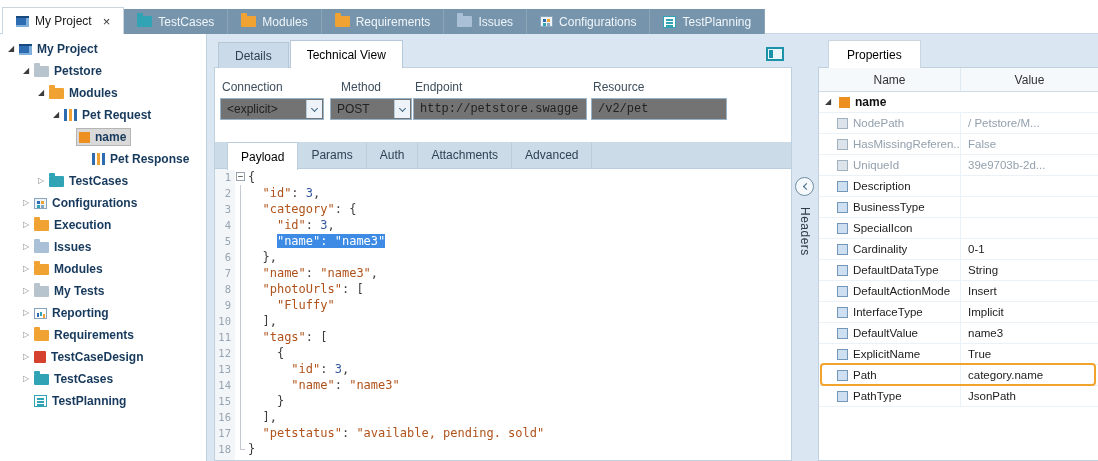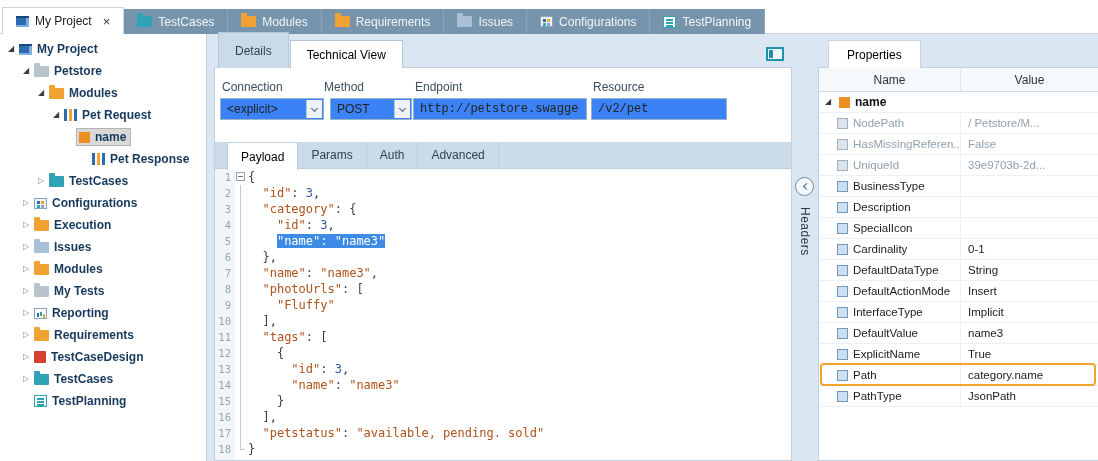--- a/index.html
+++ b/index.html
@@ -36,27 +36,27 @@
 .tree-panel{position:absolute;left:0;top:34px;width:207px;bottom:0;background:#fff;border-right:1px solid #bfd0de;padding-top:4px;overflow:hidden}
 .trow{height:22px;display:flex;align-items:center;white-space:nowrap}
 .arrow{width:12px;text-align:center;font-size:8px;color:#8d8d8d;flex:none;line-height:1}
 .arrow.expd{color:#3c3c3c}
 .nbox{display:flex;align-items:center;gap:5px;padding:1px 4px 1px 2px}
 .nbox.selbox{background:#d9d9d9;outline:1px solid #b5b5b5}
 .nlabel{color:#16395c;font-weight:600;font-size:12px}
 
 
 .ctabs{position:absolute;left:218px;top:40px;height:28px;display:flex;align-items:flex-end;z-index:3}
-.ctab{height:36px;padding:0 16px;background:#cadae8;border:1px solid #b6c8d7;border-bottom:none;display:flex;align-items:center;color:#2f4254;margin-right:1px}
+.ctab{height:26px;padding:0 16px;background:#cadae8;border:1px solid #b6c8d7;border-bottom:none;display:flex;align-items:center;color:#2f4254;margin-right:1px}
 .ctab.active{height:28px;background:#fff;color:#000;position:relative;z-index:3}
 .pin{position:absolute;left:766px;top:47px;width:18px;height:14px;border:2px solid #1d93aa;background:#eaf6f9;z-index:3}
 .pin::after{content:'';position:absolute;left:1px;top:1px;width:4px;height:8px;background:#1d93aa}
 .center-panel{position:absolute;left:214px;top:67px;width:578px;bottom:0;background:#fff;border:1px solid #bfd0de}
 .flabel{position:absolute;color:#3e4e5c}
-.fctrl{position:absolute;height:22px;border:1px solid #99b3c8;background:#3b82f6;font-size:12px;color:#222}
+.fctrl{position:absolute;height:22px;border:1px solid #99b3c8;background:#737373;font-size:12px;color:#222}
 .fselect{display:flex;align-items:center;padding:0 22px 0 6px}
 .finput{padding:0 6px;font-family:Liberation Mono, monospace;outline:none}
 .fdd{position:absolute;right:1px;top:1px;bottom:1px;width:16px;border-left:1px solid #b9cada;background:#edf3f8;display:flex;align-items:center;justify-content:center}
 .chev{display:inline-block;width:5px;height:5px;border-right:1.5px solid #3f6585;border-bottom:1.5px solid #3f6585;transform:rotate(45deg);margin-top:-2px}
 .chev.left{transform:rotate(135deg);margin:0 0 0 3px}
 .pstrip{position:absolute;left:0;right:0;top:74px;height:27px;background:#ccdbe8;border-bottom:1px solid #bccedd}
 .ptabs{display:flex;height:100%;padding-left:12px}
 .ptab{display:flex;align-items:center;padding:0 13px;height:100%;border-right:1px solid #bccedd;color:#2f4254}
 .ptab.active{background:#fff;border:1px solid #bccedd;border-bottom:none;height:28px;position:relative;z-index:2;color:#000}
 .editor{position:absolute;left:0;right:0;top:101px;bottom:0;background:linear-gradient(90deg,#f3f6f8 0,#f3f6f8 20px,#fff 20px);font-family:"DejaVu Sans Mono",monospace;font-size:12px;overflow:hidden}
@@ -269,37 +269,38 @@
   <span class="pin"></span>
 
   <section class="center-panel">
     <span class="flabel" style="left:7px;top:12px">Connection</span>
     <div class="fctrl fselect" style="left:5px;top:30px;width:104px">
       <span class="fval">&lt;explicit&gt;</span>
       <span class="fdd">
           <i class="chev"></i>
         </span>
     </div>
-    <span class="flabel" style="left:109px;top:12px">Method</span>
+    <span class="flabel" style="left:126px;top:12px">Method</span>
     <div class="fctrl fselect" style="left:115px;top:30px;width:82px">
       <span class="fval">POST</span>
       <span class="fdd">
           <i class="chev"></i>
         </span>
     </div>
     <span class="flabel" style="left:200px;top:12px">Endpoint</span>
     <input class="fctrl finput" style="left: 198px; top: 30px; width: 174px;" readonly="" value="http://petstore.swagger.io">
     <span class="flabel" style="left:378px;top:12px">Resource</span>
     <input class="fctrl finput" style="left: 376px; top: 30px; width: 136px;" readonly="" value="/v2/pet">
 
     <div class="pstrip">
       <div class="ptabs" id="payload-tabs">
           <div class="ptab active">Payload</div>
           <div class="ptab">Params</div>
           <div class="ptab">Auth</div>
+          <div class="ptab">Attachments</div>
           <div class="ptab">Advanced</div>
         </div>
     </div>
 
     <div class="editor">
       <div id="editor-lines">
           <div class="eline">
             <span class="lnum">1</span>
             <span class="lfold fstart">
               <span class="fbox">−</span>
@@ -434,28 +435,28 @@
         <div class="prow dis">
           <span class="pname">
             <span class="picon picon-dis"></span>
             <span class="pnametext">UniqueId</span>
           </span>
           <span class="pval">39e9703b-2d...</span>
         </div>
         <div class="prow">
           <span class="pname">
             <span class="picon"></span>
+            <span class="pnametext">Description</span>
+          </span>
+          <span class="pval"></span>
+        </div>
+        <div class="prow">
+          <span class="pname">
+            <span class="picon"></span>
             <span class="pnametext">BusinessType</span>
-          </span>
-          <span class="pval"></span>
-        </div>
-        <div class="prow">
-          <span class="pname">
-            <span class="picon"></span>
-            <span class="pnametext">Description</span>
           </span>
           <span class="pval"></span>
         </div>
         <div class="prow">
           <span class="pname">
             <span class="picon"></span>
             <span class="pnametext">SpecialIcon</span>
           </span>
           <span class="pval"></span>
         </div>

